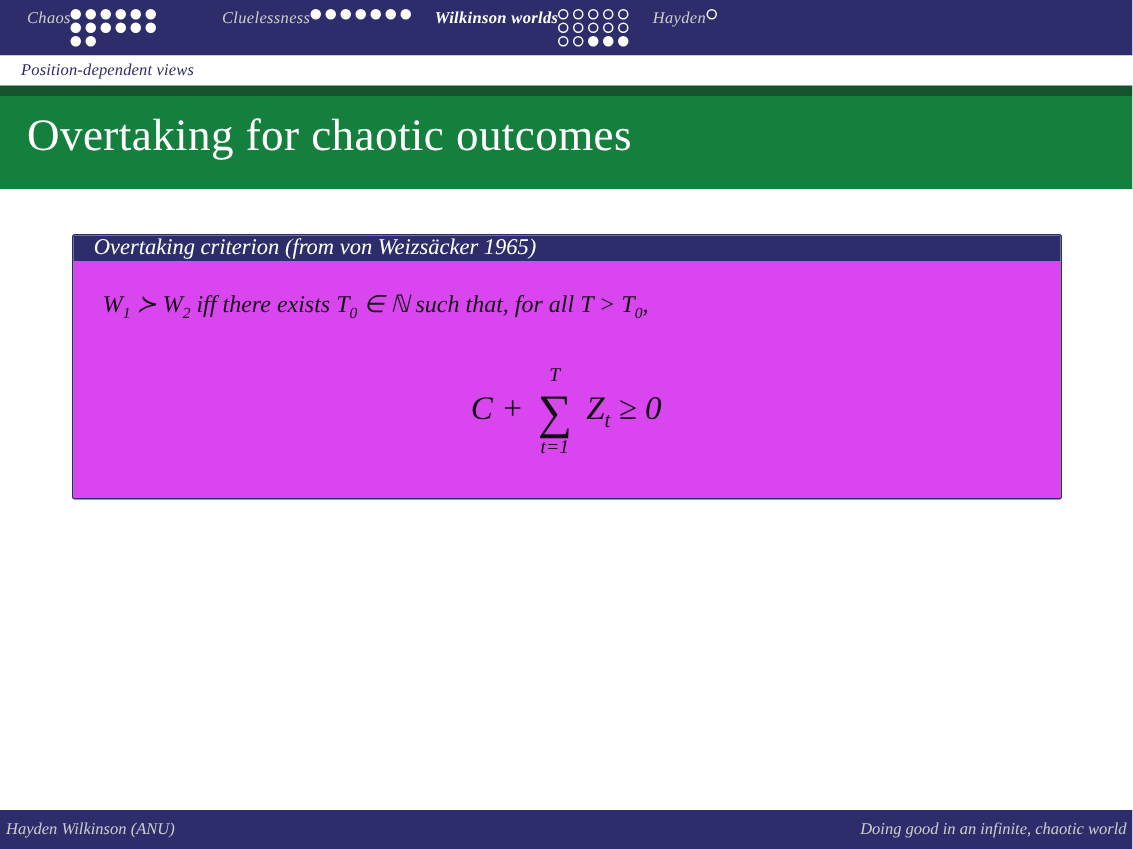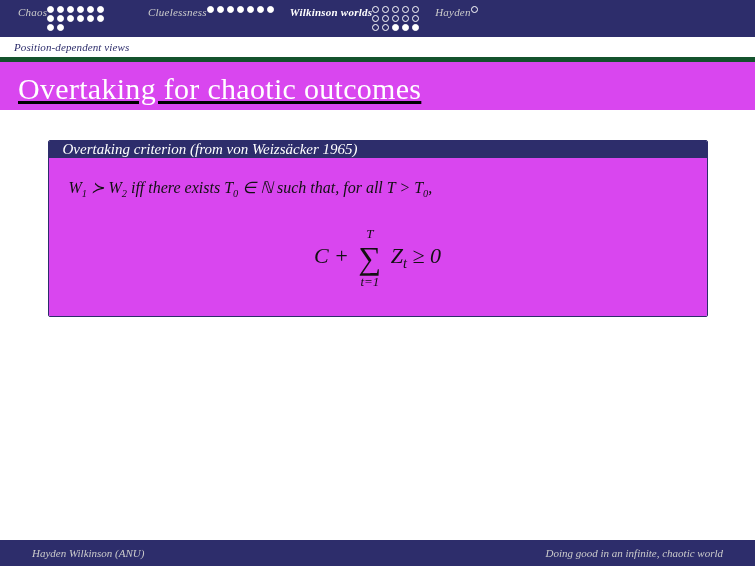--- a/index.html
+++ b/index.html
@@ -63,33 +63,32 @@
       border-color: #fff;
     }
     .dot.active-outline {
       background: transparent;
       border-color: #fff;
     }
 
     
     .subtitle-bar {
       background: #fff;
-      border-bottom: 5px solid #14532d;
+      border-bottom: 7px solid #14532d;
       padding: 4px 14px;
       color: #2d2d6b;
       font-size: 11px;
       font-style: italic;
       letter-spacing: 0.01em;
     }
 
     
     .title-bar {
-      background: #d946ef;
-      padding: 10px 18px 4px 18px;
-      text-decoration: underline;
+      background: #15803d;
+      padding: 10px 18px 18px 18px;
     }
     .title-bar h1 {
       color: #fff;
       font-size: 30px;
       font-weight: normal;
       font-family: 'Latin Modern', 'Computer Modern', Georgia, serif;
       letter-spacing: 0.01em;
     }
 
     
@@ -139,21 +138,21 @@
 
     
     .footer {
       position: absolute;
       bottom: 0;
       left: 0;
       right: 0;
       background: #2d2d6b;
       display: flex;
       justify-content: space-between;
-      padding: 7px 32px;
+      padding: 7px 4px;
     }
     .footer-text {
       color: #ccc;
       font-size: 11px;
       font-style: italic;
       font-family: 'Latin Modern', Georgia, serif;
     }
     sub { font-size: 0.65em; vertical-align: sub; }
 
     .sum-container {

